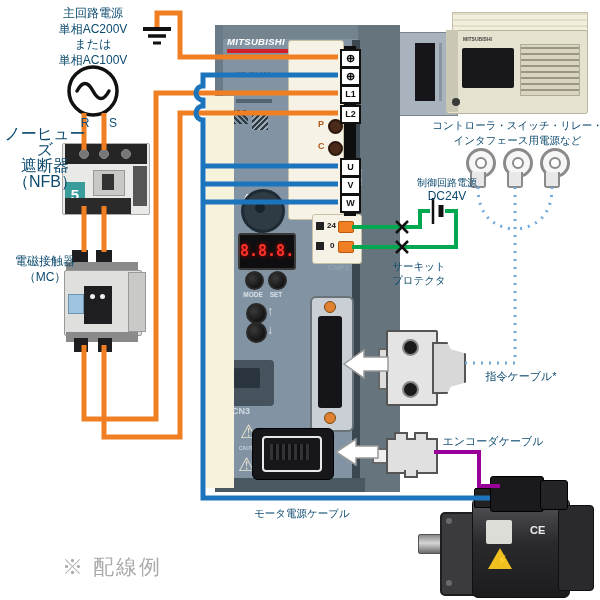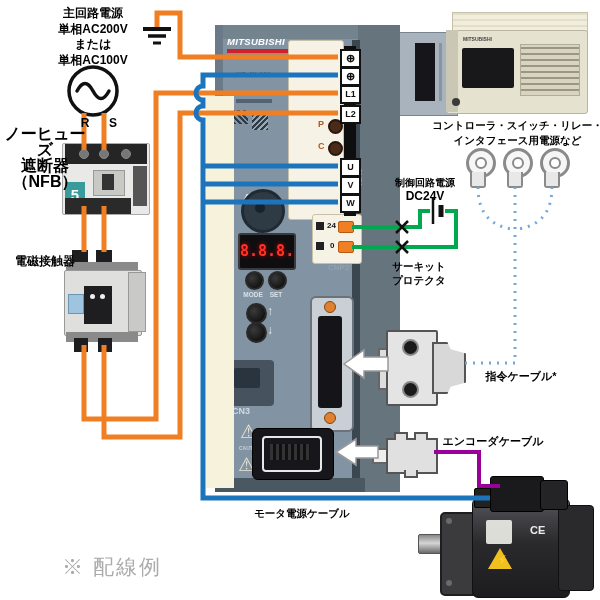--- a/index.html
+++ b/index.html
@@ -1,19 +1,19 @@
 <!DOCTYPE html>
 <html><head>
 <meta charset="utf-8">
 <style>
   html,body{margin:0;padding:0;background:#fff;}
   #stage{position:relative;width:600px;height:600px;background:#fff;overflow:hidden;
          font-family:"Liberation Sans",sans-serif;}
   .abs{position:absolute;}
-  .lbl{position:absolute;font-weight:bold;color:#000000;text-align:center;line-height:1.3;}
+  .lbl{position:absolute;font-weight:normal;color:#0c4a6e;text-align:center;line-height:1.3;}
   .l-left{text-align:center;}
   svg{position:absolute;left:0;top:0;z-index:30;}
   .tbox{position:absolute;left:340px;width:17px;height:15px;background:#fff;border:2px solid #111;
         z-index:40;font-weight:bold;font-size:9px;text-align:center;line-height:15px;color:#111;}
   .clamp{position:absolute;width:18px;height:10px;background:#F07E22;border:1px solid #B85A10;border-radius:2px;}
   .scr{position:absolute;width:8px;height:8px;border-radius:50%;background:#B8B0A0;border:1px solid #888;}
   .sq{position:absolute;width:6px;height:6px;background:#555;}
   .btn{position:absolute;border-radius:50%;background:radial-gradient(circle at 35% 35%,#3a3a3a,#050505);border:2px solid #2a2a2a;}
   .ringT{position:absolute;width:24px;height:24px;border:3px solid #8A8A8A;border-radius:50%;background:#F6F6F6;z-index:10;}
   .ringI{position:absolute;left:6px;top:6px;width:8px;height:8px;border:2px solid #8A8A8A;border-radius:50%;background:#fff;}
@@ -271,26 +271,27 @@
   </div>
   <div class="lbl" style="left:78px;top:116px;width:14px;font-size:12px;z-index:40;">R</div>
   <div class="lbl" style="left:106px;top:116px;width:14px;font-size:12px;z-index:40;">S</div>
   <div class="lbl" style="left:0px;top:126px;width:90px;font-size:16px;line-height:16px;z-index:40;">
     <div>ノーヒューズ</div>
     <div>遮断器</div>
     <div>（NFB）</div>
   </div>
   <div class="lbl" style="left:0px;top:253px;width:90px;font-size:12px;line-height:16px;z-index:40;">
     <div>電磁接触器</div>
+    <div>（MC）</div>
   </div>
   <div class="lbl" style="left:430px;top:118px;width:175px;font-size:10.5px;line-height:15px;z-index:40;">
     <div>コントローラ・スイッチ・リレー・</div>
     <div>インタフェース用電源など</div>
   </div>
-  <div class="lbl" style="left:382px;top:176px;width:86px;z-index:40;">
+  <div class="lbl" style="left:404px;top:176px;width:86px;z-index:40;">
     <div style="font-size:10px;">制御回路電源</div>
     <div style="font-size:12px;">DC24V</div>
   </div>
   <div class="lbl l-left" style="left:384px;top:260px;width:70px;font-size:10.5px;line-height:13.5px;z-index:40;">
     <div>サーキット</div>
     <div>プロテクタ</div>
   </div>
   <div class="lbl l-left" style="left:476px;top:369px;width:90px;font-size:11px;z-index:40;">指令ケーブル*</div>
   <div class="lbl l-left" style="left:438px;top:434px;width:110px;font-size:11px;z-index:40;">エンコーダケーブル</div>
   <div class="lbl" style="left:252px;top:507px;width:100px;font-size:10.5px;z-index:40;">モータ電源ケーブル</div>

